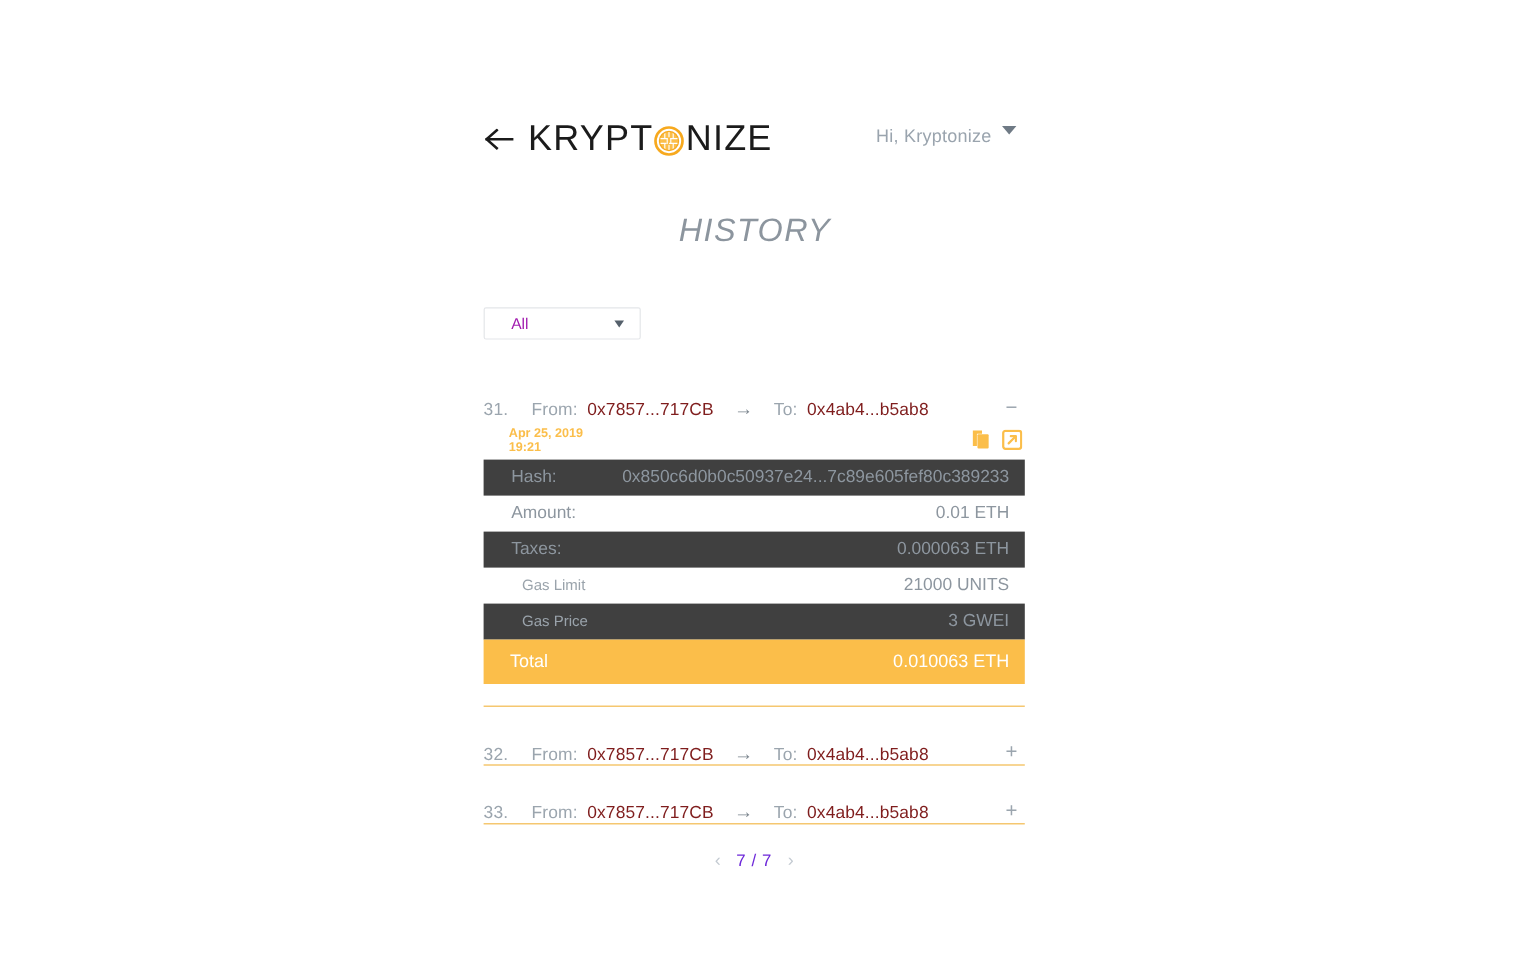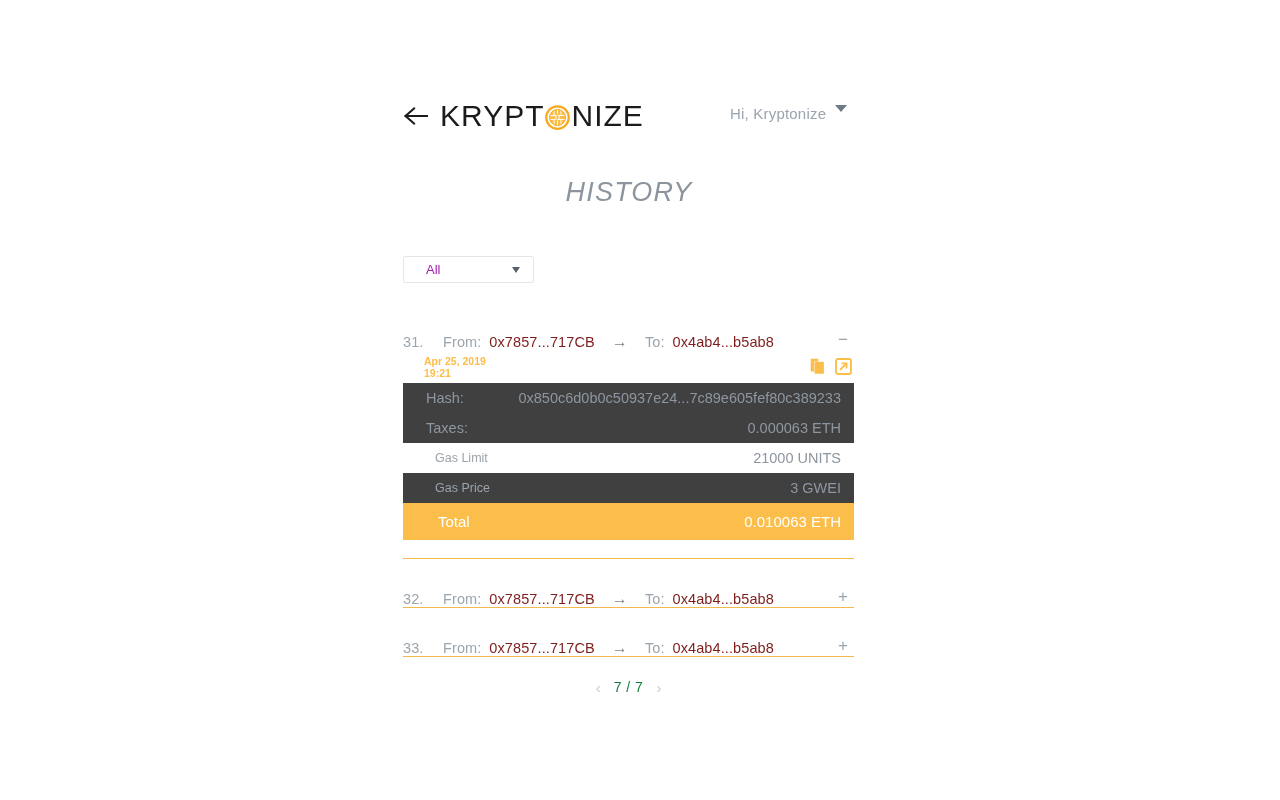--- a/index.html
+++ b/index.html
@@ -224,21 +224,21 @@
     padding-left: 32px;
     color: #9aa3ab;
   }
   .detail-row.sub .d-val { font-size: 14.5px; color: #8d969f; }
 
   .detail-row.total {
     background: #fbbe4a;
     color: #ffffff;
     height: 37px;
     font-size: 15px;
-    padding-left: 35px;
+    padding-left: 22px;
   }
   .detail-row.total .d-val { color: #ffffff; }
 
   
   .pagination {
     margin-top: 15px;
     height: 30px;
     display: flex;
     align-items: center;
     justify-content: center;
@@ -246,21 +246,21 @@
     font-size: 14px;
     color: #9ba5ae;
   }
   .page-arrow {
     font-size: 15px;
     color: #c3cad1;
     cursor: pointer;
     user-select: none;
     line-height: 1;
   }
-  .page-indicator { color: #15803d; letter-spacing: .5px; }
+  .page-indicator { color: #6d28d9; letter-spacing: .5px; }
 </style>
 </head>
 <body>
 
 <div id="page">
 
   <div class="header">
 
     <div class="back-arrow">
       <svg width="24" height="18" viewBox="0 0 24 18" aria-hidden="true">
@@ -338,20 +338,24 @@
               </svg>
             </span>
           </div>
         </div>
 
         <div class="detail-rows">
           <div class="detail-row striped">
             <span class="d-key">Hash:</span>
             <span class="d-val">0x850c6d0b0c50937e24...7c89e605fef80c389233</span>
           </div>
+          <div class="detail-row">
+            <span class="d-key">Amount:</span>
+            <span class="d-val">0.01 ETH</span>
+          </div>
           <div class="detail-row striped">
             <span class="d-key">Taxes:</span>
             <span class="d-val">0.000063 ETH</span>
           </div>
           <div class="detail-row sub">
             <span class="d-key">Gas Limit</span>
             <span class="d-val">21000 UNITS</span>
           </div>
           <div class="detail-row sub striped">
             <span class="d-key">Gas Price</span>

